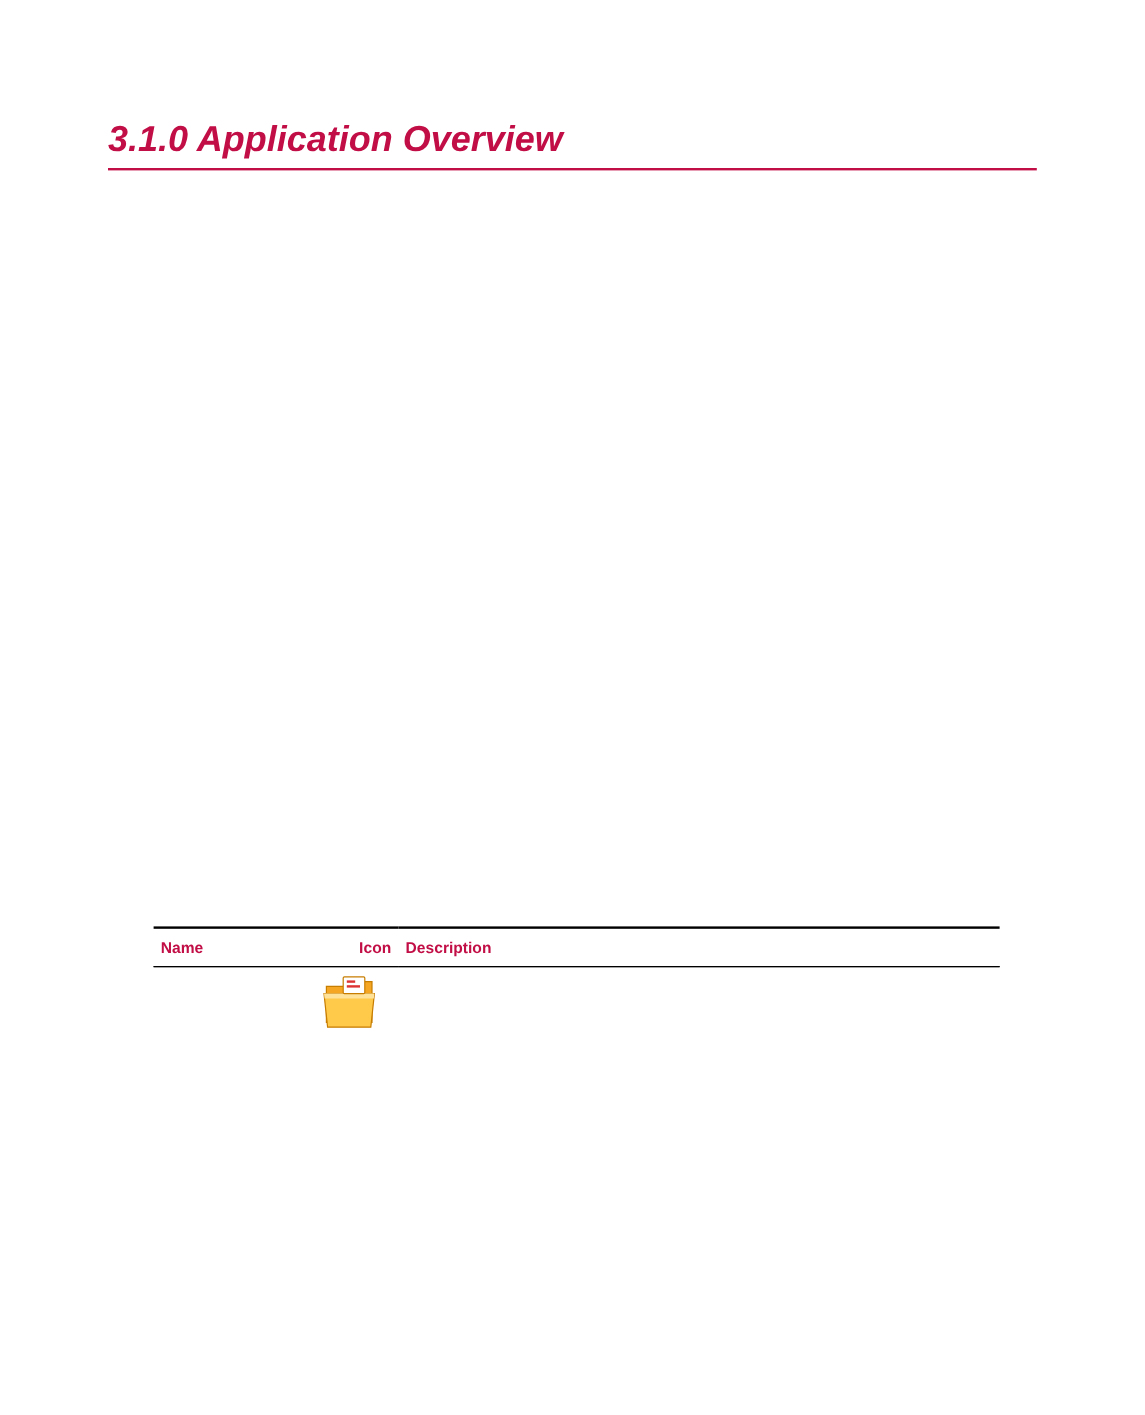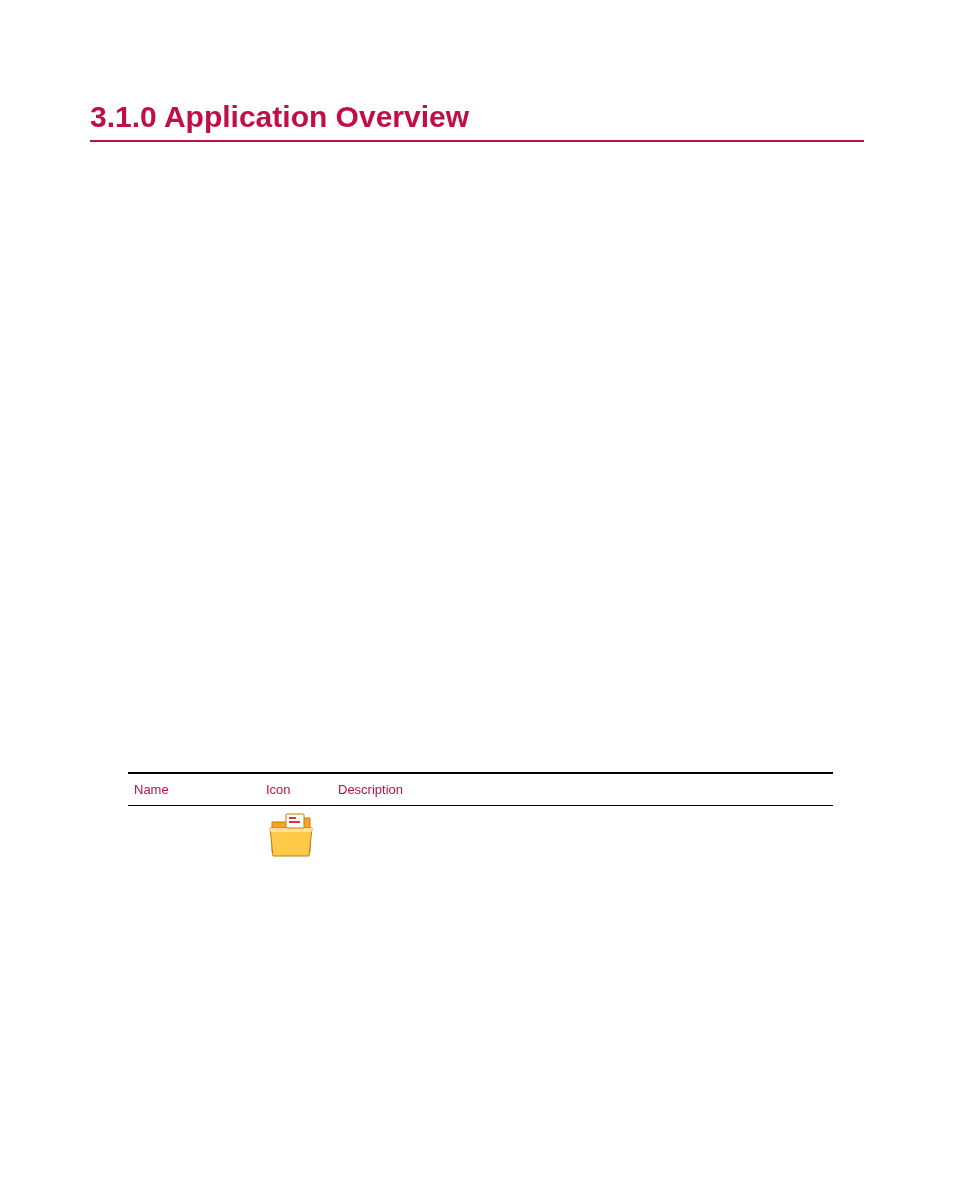--- a/index.html
+++ b/index.html
@@ -12,20 +12,21 @@
   .page {
     padding: 100px 90px 60px 90px;
   }
   .section-heading {
     color: #c20e46;
     font-size: 30px;
     font-weight: bold;
     border-bottom: 2px solid #c20e46;
     padding-bottom: 6px;
     margin: 0 0 20px 0;
+    font-style: italic;
   }
   .spacer-large {
     height: 380px;
   }
   .spacer-medium {
     height: 210px;
   }
   table.file-table {
     width: 705px;
     border-collapse: collapse;
@@ -33,25 +34,25 @@
     margin-top: 20px;
   }
   table.file-table thead tr {
     border-top: 2px solid #000;
     border-bottom: 1px solid #000;
   }
   table.file-table th {
     text-align: left;
     color: #c20e46;
     font-size: 13px;
-    font-weight: normal;
+    font-weight: bold;
     padding: 8px 6px;
   }
   table.file-table th.col-name { width: 120px; }
-  table.file-table th.col-icon { width: 60px; }
+  table.file-table th.col-icon { width: 60px; text-align: right; }
   table.file-table th.col-desc { }
   table.file-table tbody td {
     padding: 6px;
     vertical-align: top;
     font-size: 13px;
   }
   .icon-cell {
     width: 60px;
     height: 55px;
     position: relative;

